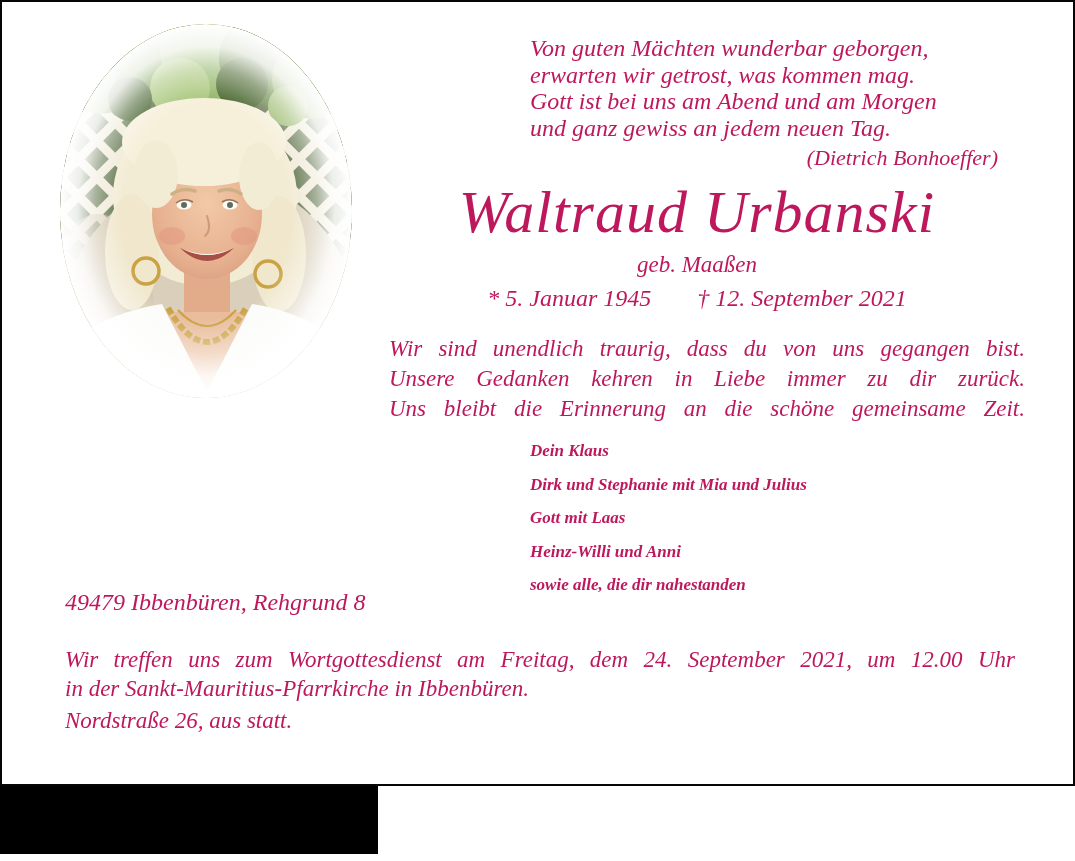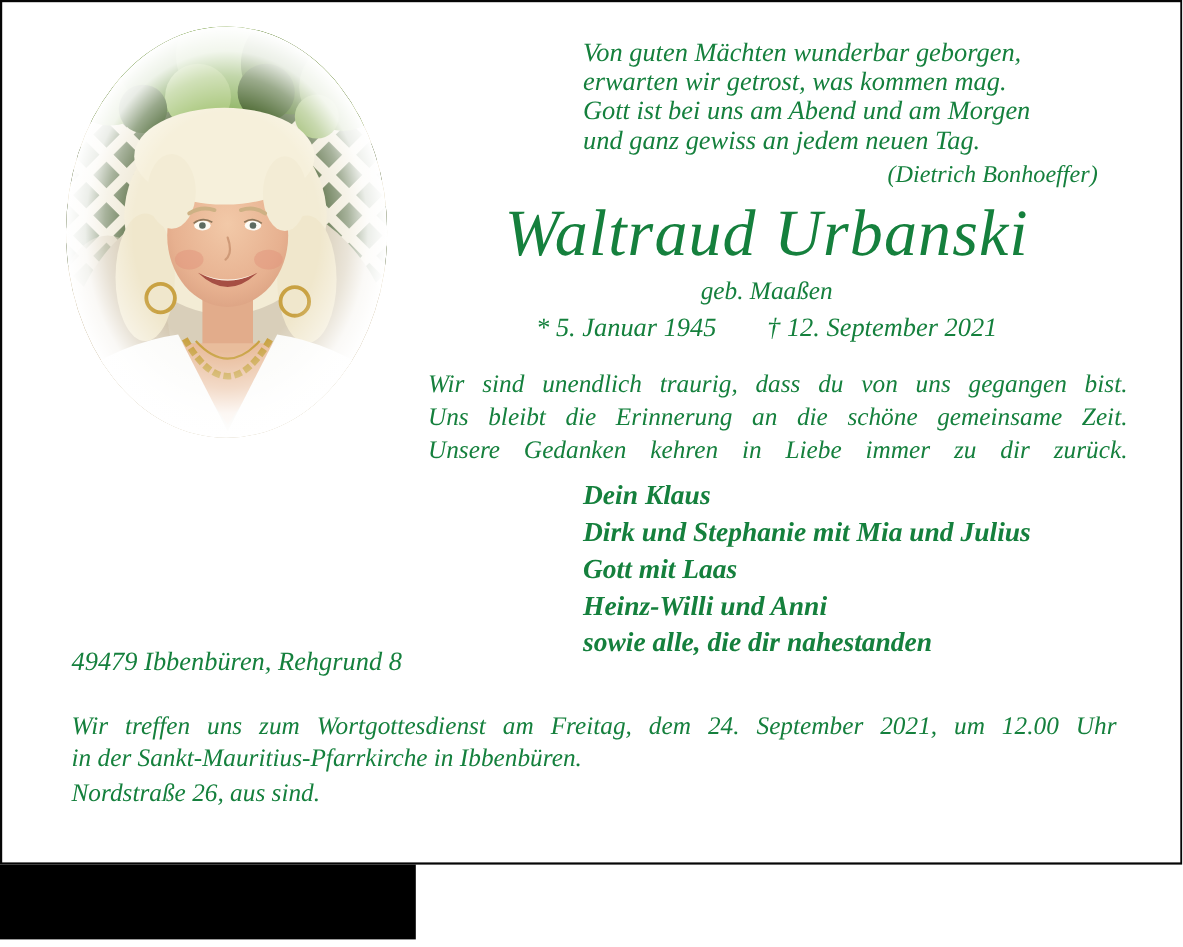--- a/index.html
+++ b/index.html
@@ -3,21 +3,21 @@
 <meta charset="utf-8">
 <style>
   html, body { margin: 0; padding: 0; background: #ffffff; }
   .page {
     position: relative;
     width: 1075px;
     height: 861px;
     background: #ffffff;
     font-family: "Liberation Serif", "DejaVu Serif", serif;
     font-style: italic;
-    color: #15803d;
+    color: #be185d;
     overflow: hidden;
   }
   .card {
     position: absolute;
     left: 0; top: 0;
     width: 1075px; height: 786px;
     box-sizing: border-box;
     border: 2px solid #060606;
     background: #ffffff;
   }
@@ -72,21 +72,21 @@
     font-size: 23px;
     line-height: 30px;
     margin-left: 10px;
   }
   .jline { text-align: justify; text-align-last: justify; }
   .mourners {
     position: absolute;
     left: 528px; top: 432px;
     width: 490px;
     font-weight: bold;
-    font-size: 25px;
+    font-size: 17px;
     line-height: 33.5px;
     white-space: nowrap;
   }
   .address {
     position: absolute;
     left: 63px; top: 587px;
     font-size: 24px;
   }
   .para {
     position: absolute;
@@ -209,40 +209,40 @@
     <div class="poem-credit">(Dietrich Bonhoeffer)</div>
 
     <div class="name">Waltraud Urbanski</div>
     <div class="maiden">geb. Maaßen</div>
     <div class="dates">
       <span class="birth">* 5. Januar 1945</span><span>† 12. September 2021</span>
     </div>
 
     <div class="condolence">
       <div class="jline">Wir sind unendlich traurig, dass du von uns gegangen bist.</div>
+      <div class="jline">Unsere Gedanken kehren in Liebe immer zu dir zurück.</div>
       <div class="jline">Uns bleibt die Erinnerung an die schöne gemeinsame Zeit.</div>
-      <div class="jline">Unsere Gedanken kehren in Liebe immer zu dir zurück.</div>
     </div>
 
     <div class="mourners">
       <div>Dein Klaus</div>
       <div>Dirk und Stephanie mit Mia und Julius</div>
       <div>Gott mit Laas</div>
       <div>Heinz-Willi und Anni</div>
       <div>sowie alle, die dir nahestanden</div>
     </div>
 
     <div class="address">49479 Ibbenbüren, Rehgrund 8</div>
 
     <div class="para para-service">
       <div class="jline">Wir treffen uns zum Wortgottesdienst am Freitag, dem 24. September 2021, um 12.00 Uhr</div>
       <div>in der Sankt-Mauritius-Pfarrkirche in Ibbenbüren.</div>
     </div>
 
     <div class="para para-burial">
-      <div>Nordstraße 26, aus sind.</div>
+      <div>Nordstraße 26, aus statt.</div>
     </div>
 
   </div>
 
   <div class="redaction-block"></div>
 
 </div>
 
 </body></html>

